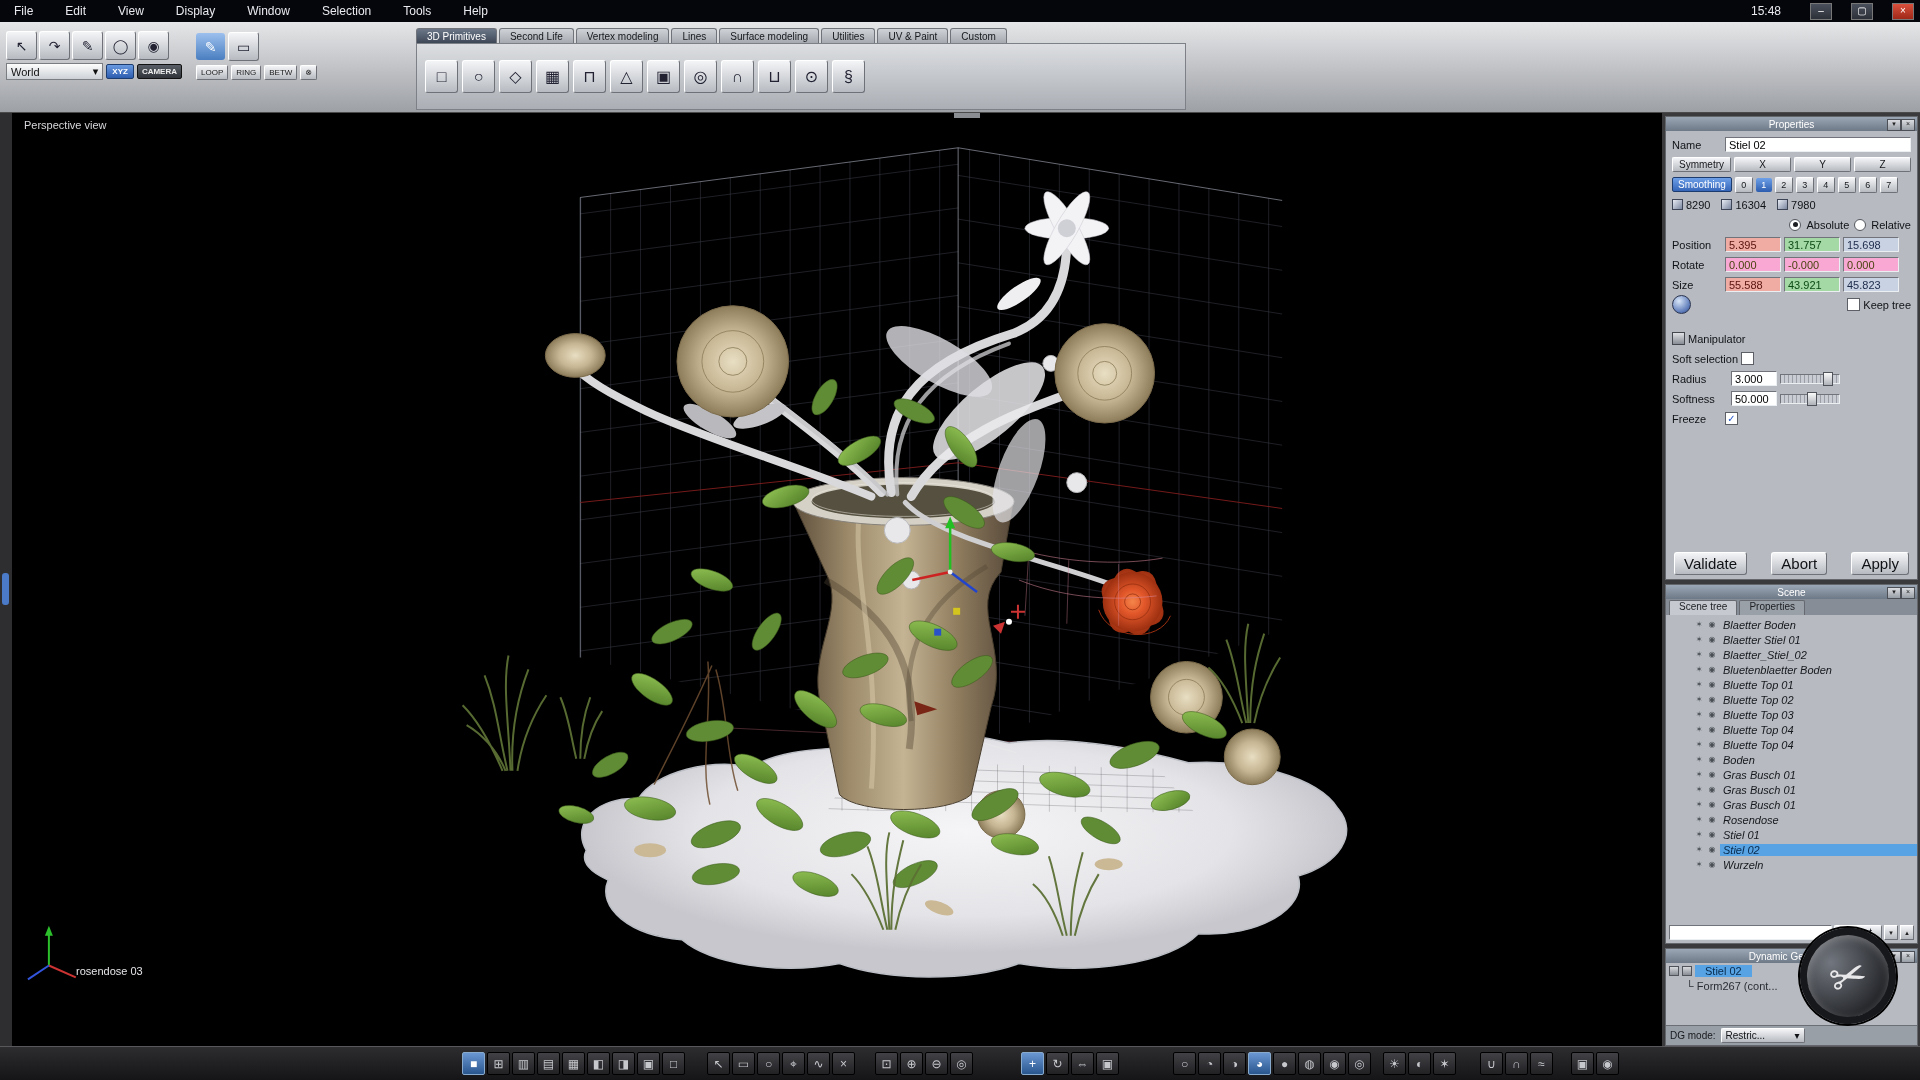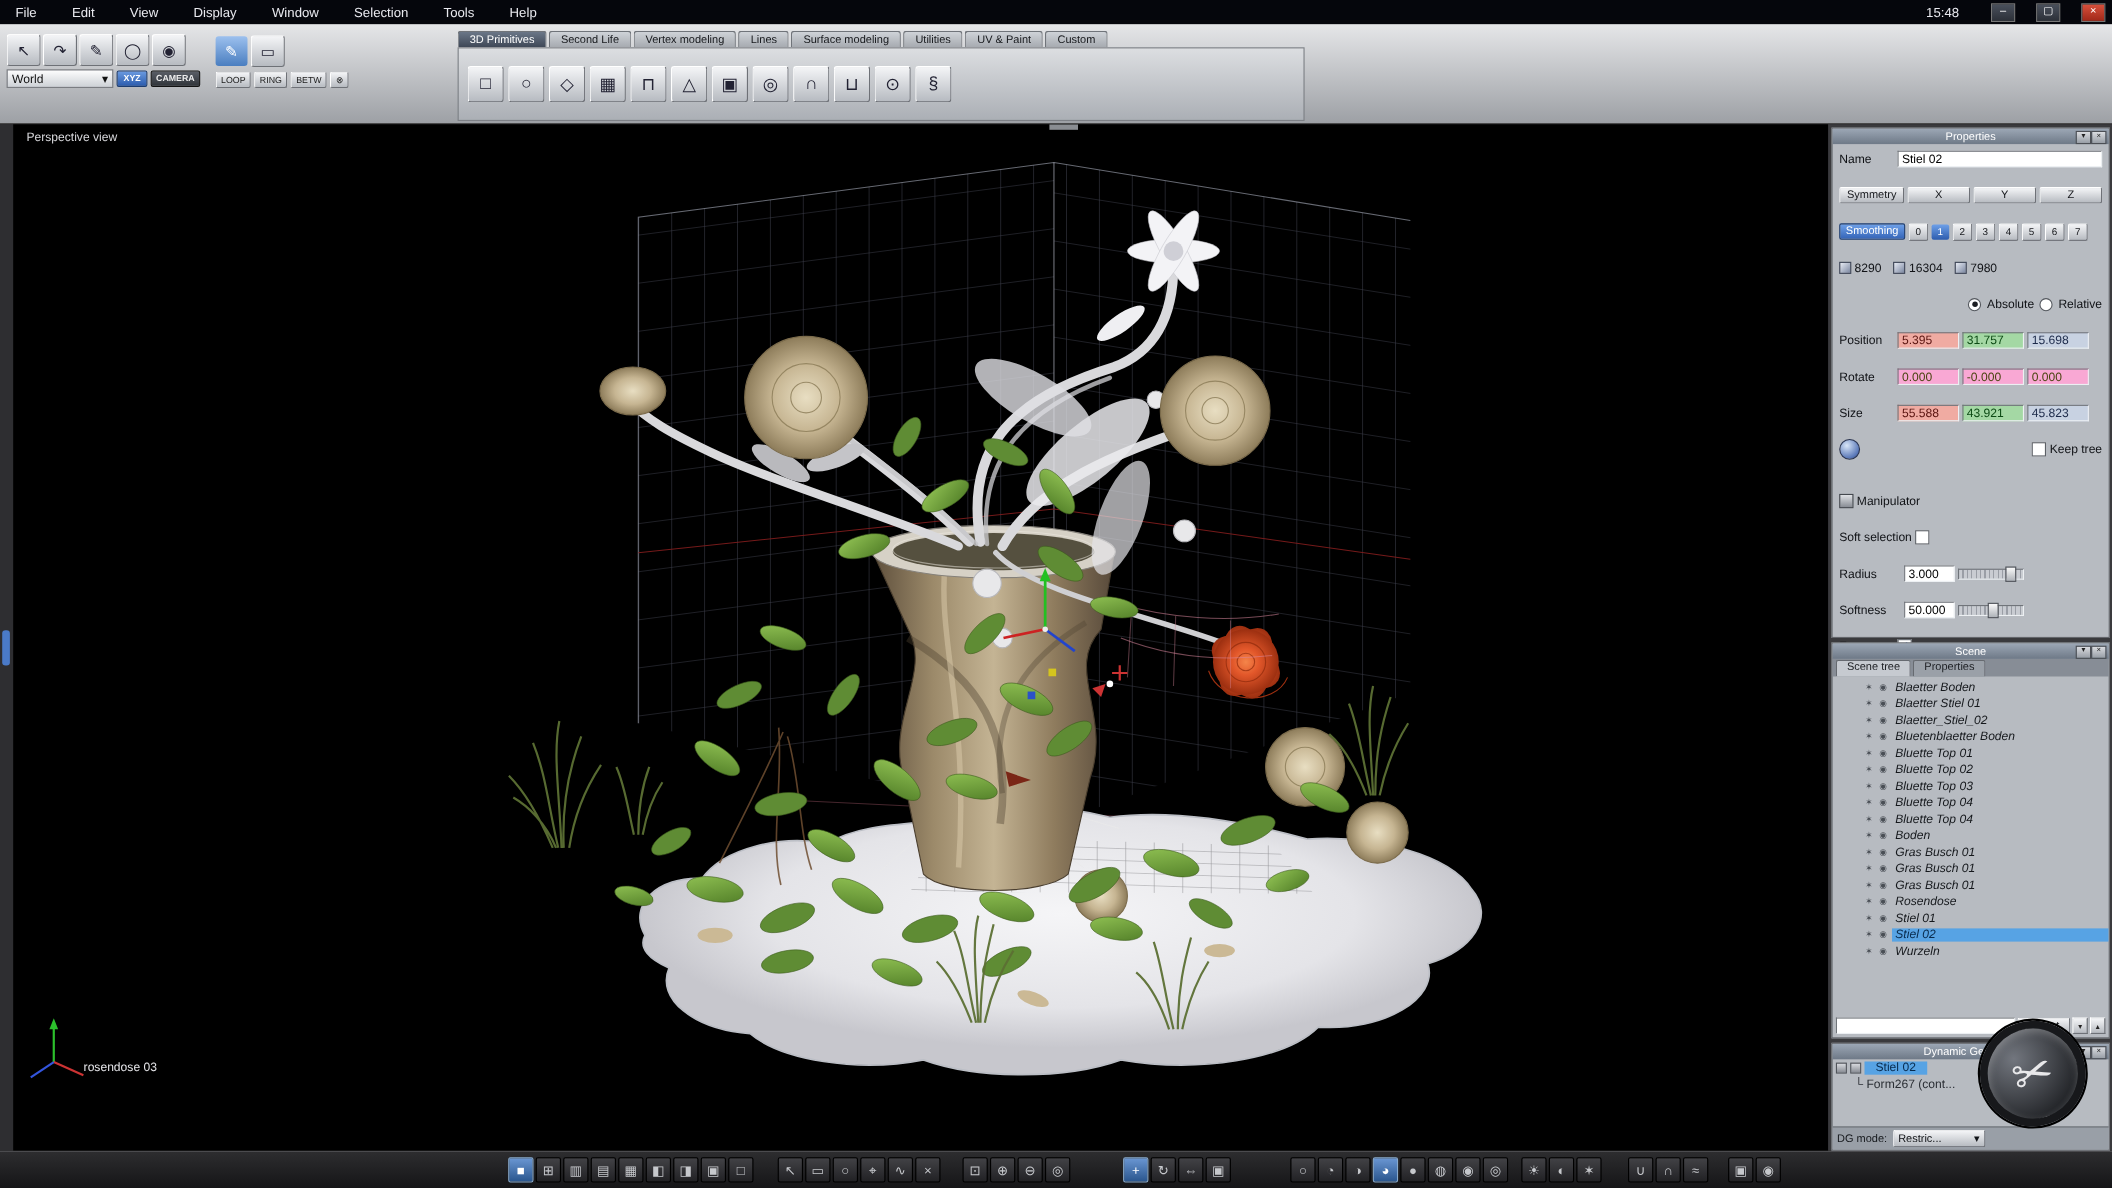--- a/index.html
+++ b/index.html
@@ -59,21 +59,21 @@
   .panel{background:#b7bbc1;border:1px solid #63666b;display:flex;flex-direction:column;min-height:0;}
   .panel.props{height:462px;flex:0 0 auto;}
   .panel.scenep{flex:1;}
   .panel.dyn{height:96px;flex:0 0 auto;}
   .titlebar{height:14px;background:linear-gradient(#9ca7b5,#6e7987);color:#fff;font-size:10px;
     display:flex;align-items:center;justify-content:center;position:relative;flex:0 0 auto;}
   .tb-btn{position:absolute;top:2px;width:12px;height:10px;background:linear-gradient(#dadce0,#989ea6);
     border:1px solid #4c4f55;font-size:7px;line-height:8px;text-align:center;color:#222;}
   .tb-collapse{right:16px;} .tb-close{right:2px;}
 
-  .props-body{display:flex;flex-direction:column;gap:16px;padding:5px 6px 4px;font-size:11px;color:#101216;flex:1;}
+  .props-body{display:flex;flex-direction:column;gap:3px;padding:5px 6px 4px;font-size:11px;color:#101216;flex:1;}
   .prow{display:flex;align-items:center;gap:3px;height:17px;flex:0 0 auto;}
   .plabel{width:50px;flex:0 0 auto;}
   .pfield{background:#fff;border:1px solid;border-color:#70747a #eceff2 #eceff2 #70747a;
     font-size:11px;height:15px;padding:0 3px;font-family:"Liberation Sans",sans-serif;box-sizing:border-box;}
   input.pfield{outline:none;}
   .pfield.grow{flex:1;}
   .pfield.triple{width:56px;}
   .f-x{background:#f0aba2;color:#5a1410;}
   .f-y{background:#a4d8a4;color:#0c4a14;}
   .f-z{background:#c8d2e2;color:#1c2a4a;}

